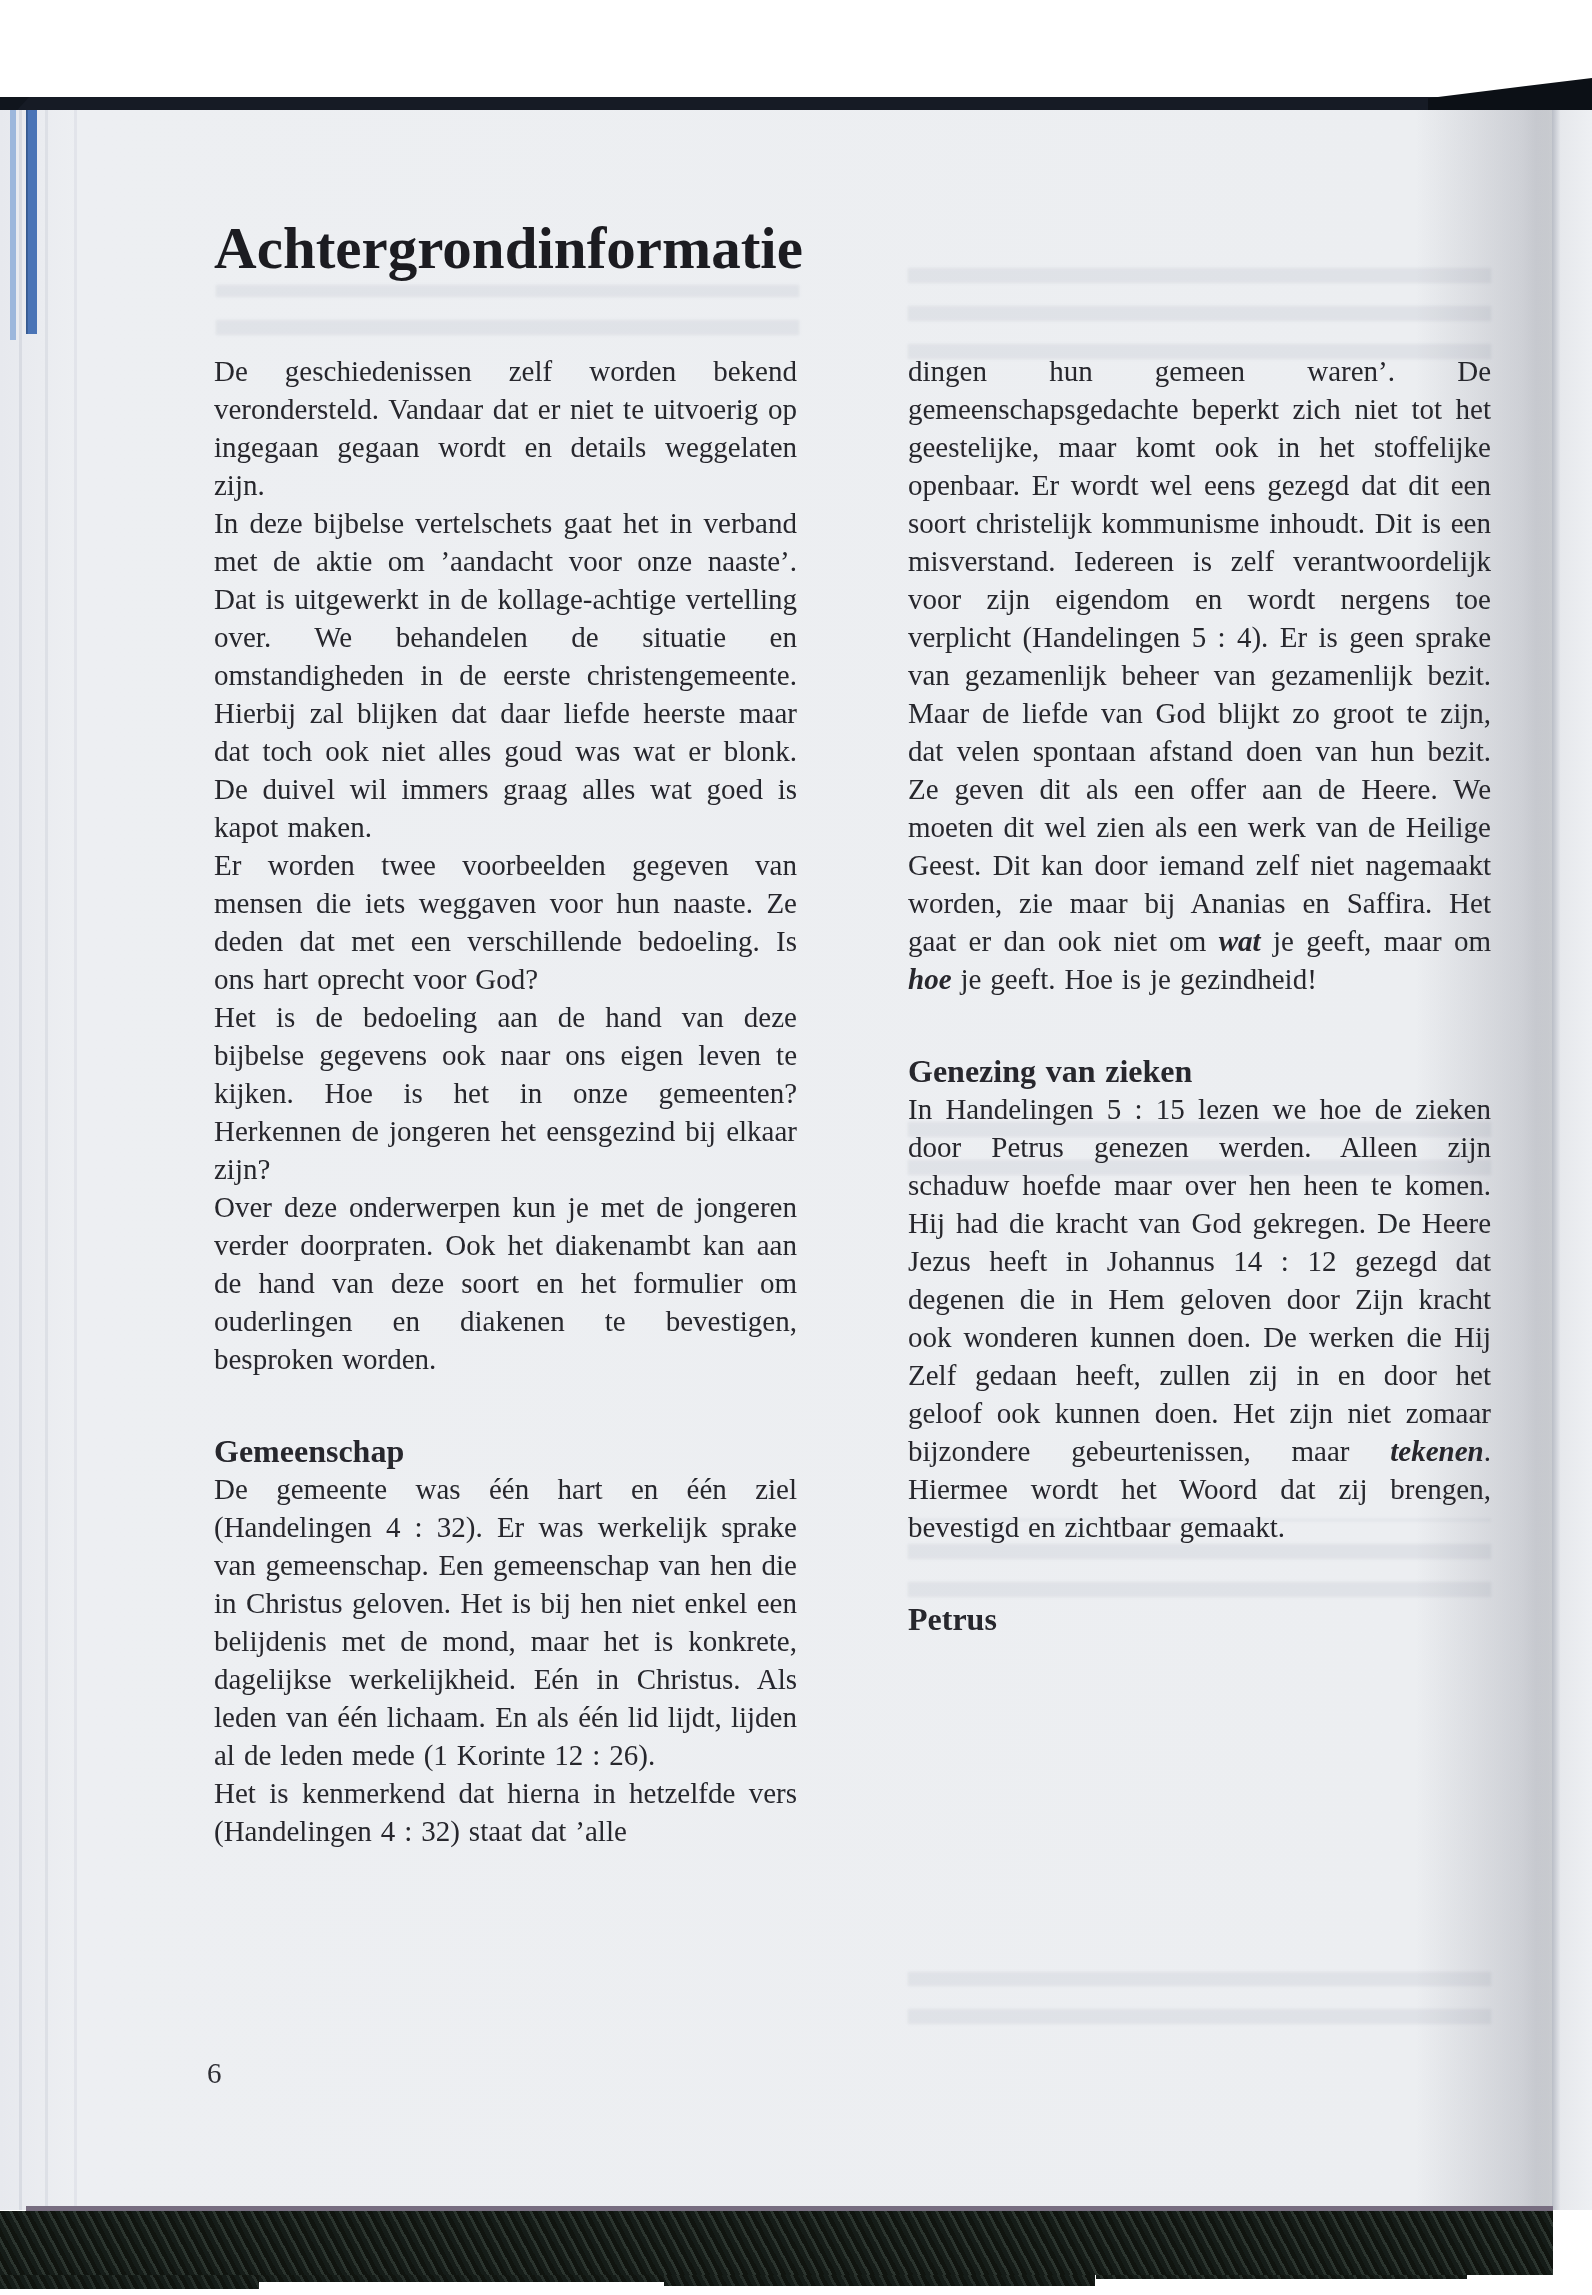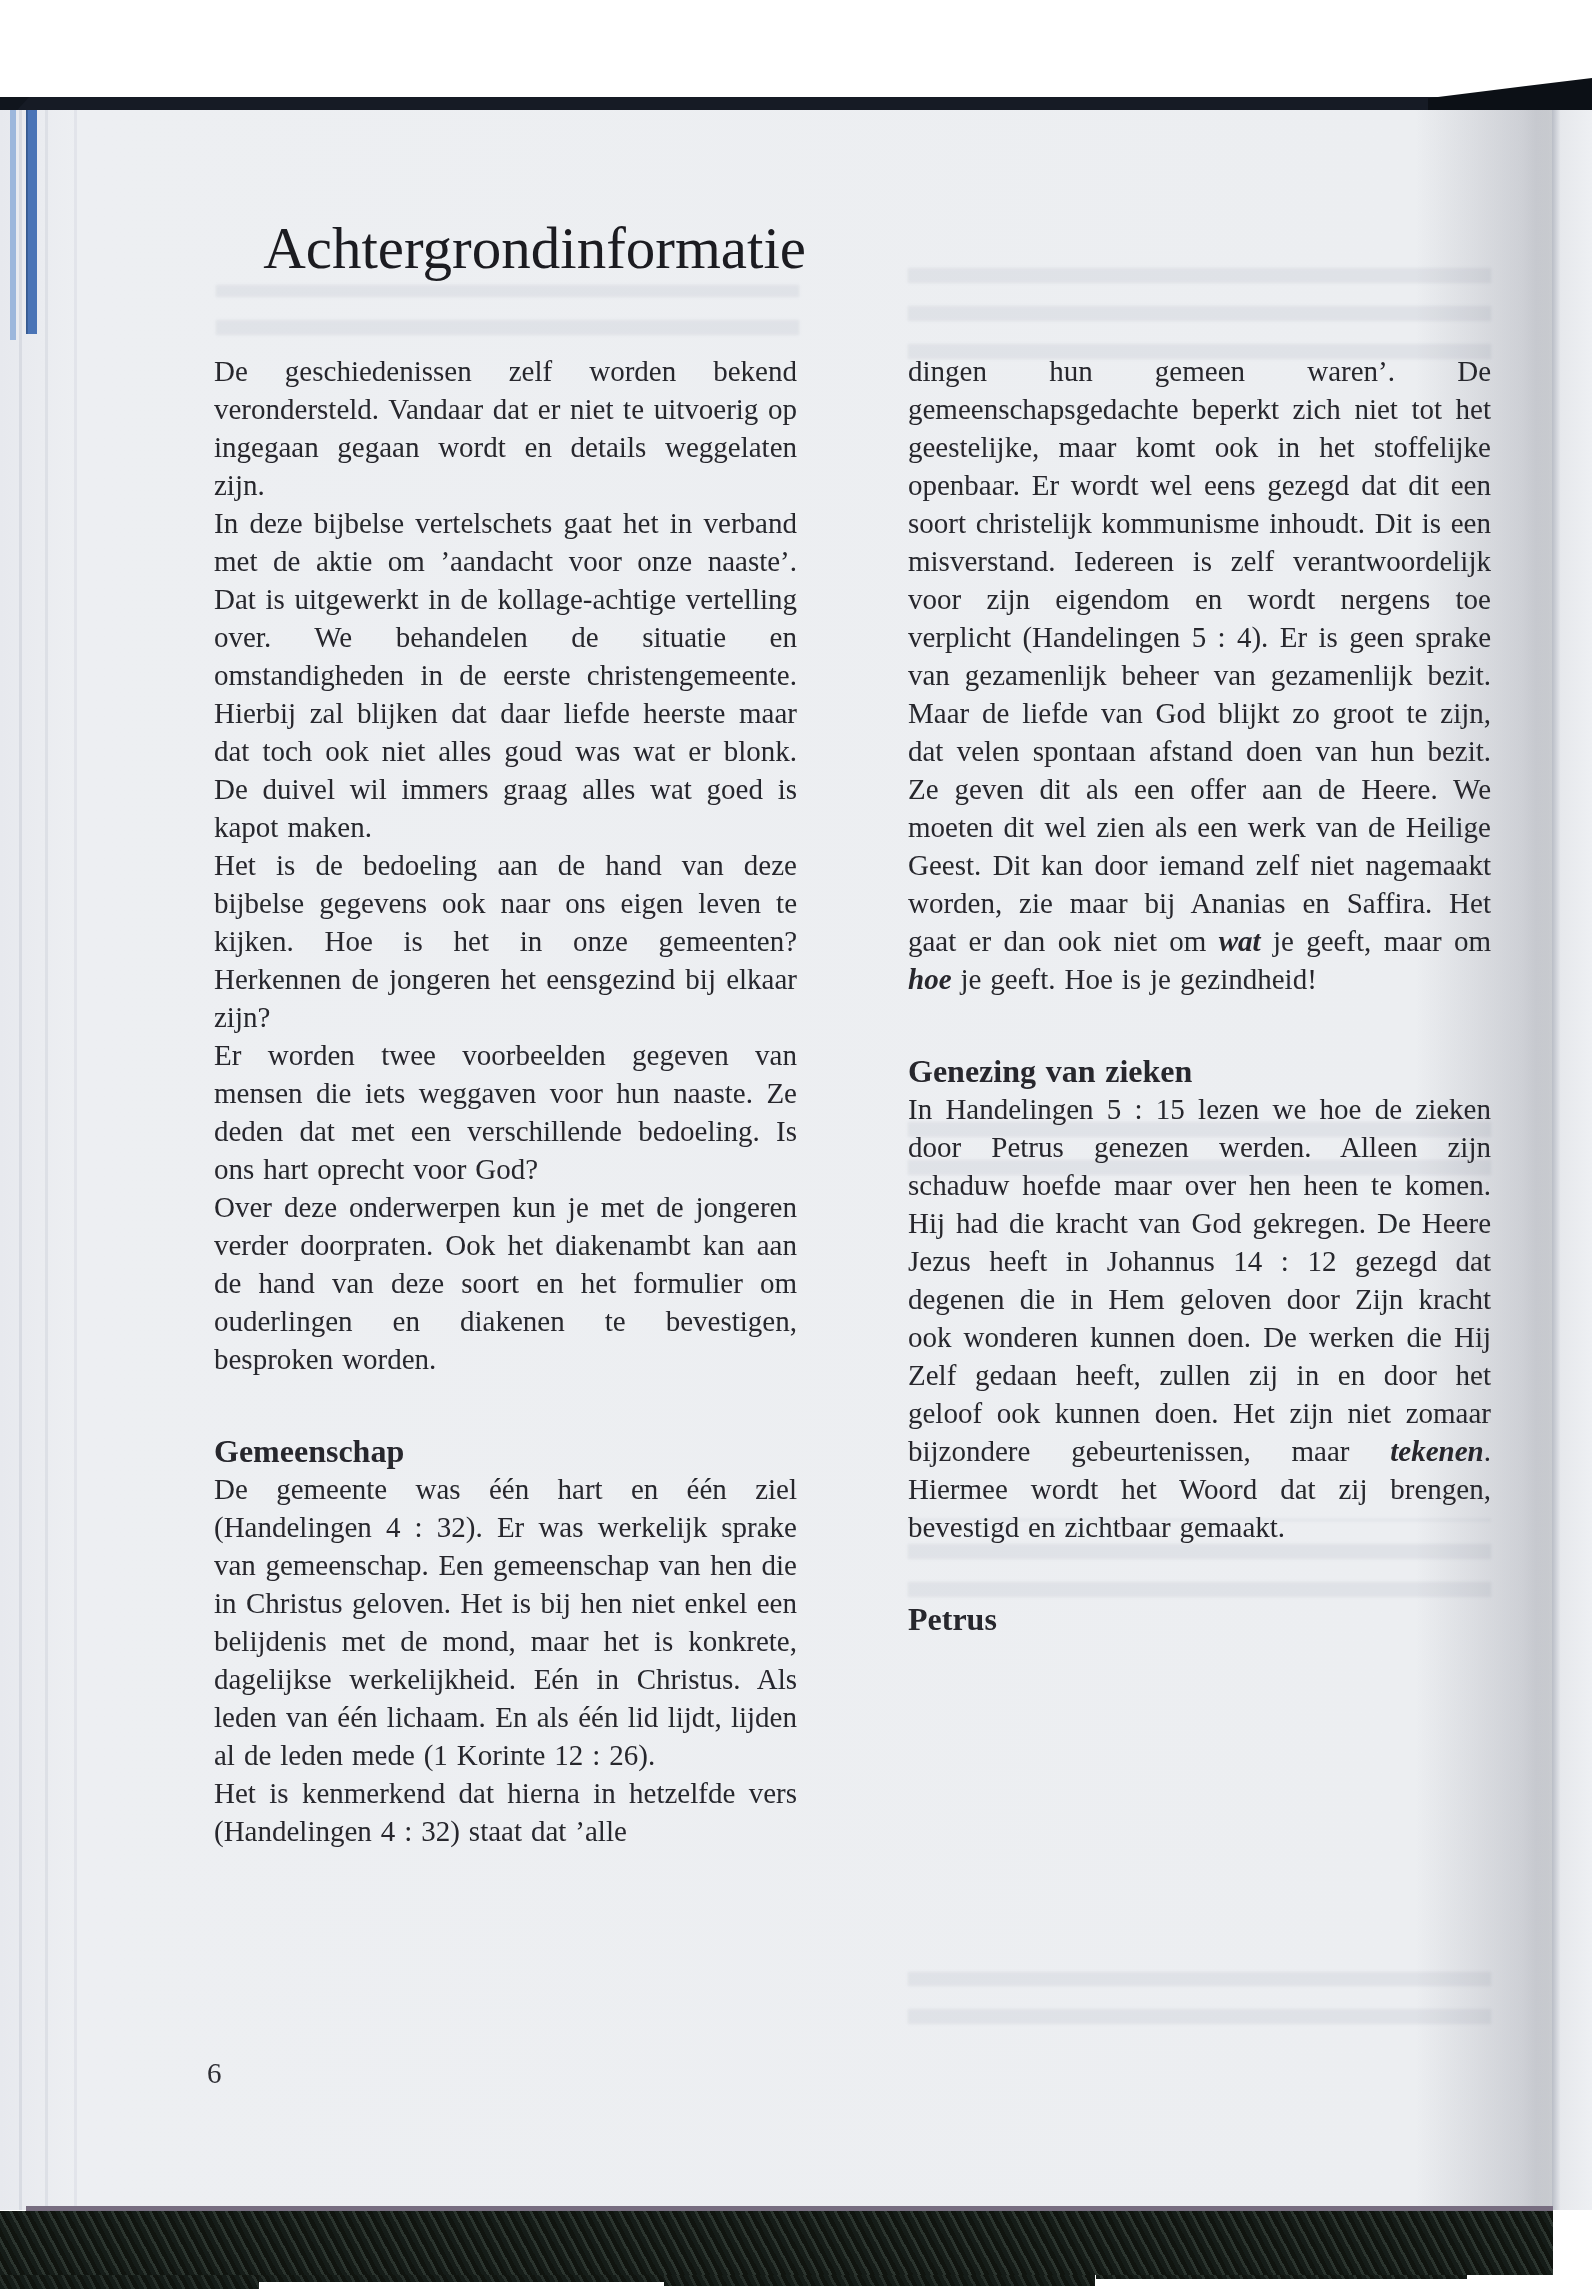--- a/index.html
+++ b/index.html
@@ -36,21 +36,21 @@
   .bottom-band{position:absolute;left:0;top:2211px;width:1553px;height:64px;
        background:repeating-linear-gradient(62deg,#151c18 0 4.3px,#2b342e 4.3px 7px,#10140f 7px 11.2px);}
   .band-step{position:absolute;background:repeating-linear-gradient(62deg,#151c18 0 4.3px,#262e29 4.3px 7px,#10140f 7px 11.2px);}
   .band-step.s1{left:0;top:2275px;width:259px;height:14px;}
   .band-step.s2{left:259px;top:2275px;width:406px;height:7px;}
   .band-step.s3{left:664px;top:2275px;width:431px;height:11.2px;}
   .band-step.s4{left:1096px;top:2275px;width:371px;height:4.3px;}
 
   
   .title{position:absolute;left:211px;top:214px;width:595px;margin:0;
-         text-align:right;font-size:59px;font-weight:400;color:#1c1c21;letter-spacing:0px;}
+         text-align:center;font-size:59px;font-weight:700;color:#1c1c21;letter-spacing:0px;}
   .col{position:absolute;top:352px;width:583px;color:#27272d;
        font-size:29px;line-height:38px;text-align:justify;word-spacing:1.7px;}
   .col-left{left:214px;}
   .col-right{left:908px;}
   .col p{margin:0;}
   .col h2{margin:54px 0 0 0;font-size:32px;line-height:38px;font-weight:700;text-align:left;}
   .it{font-style:italic;font-weight:bold;}
   .page-number{position:absolute;left:207px;top:2057px;font-size:29px;color:#2e2e34;}
 
   
@@ -86,22 +86,22 @@
   <div class="ghost g2"></div>
   <div class="ghost g3"></div>
   <div class="ghost g4"></div>
   <div class="ghost g5"></div>
 
   <h1 class="title">Achtergrondinformatie</h1>
 
   <div class="col col-left">
     <p>De geschiedenissen zelf worden bekend verondersteld. Vandaar dat er niet te uitvoerig op ingegaan gegaan wordt en details weggelaten zijn.</p>
     <p>In deze bijbelse vertelschets gaat het in verband met de aktie om ’aandacht voor onze naaste’. Dat is uitgewerkt in de kollage-achtige vertelling over. We behandelen de situatie en omstandigheden in de eerste christengemeente. Hierbij zal blijken dat daar liefde heerste maar dat toch ook niet alles goud was wat er blonk. De duivel wil immers graag alles wat goed is kapot maken.</p>
+    <p>Er worden twee voorbeelden gegeven van mensen die iets weggaven voor hun naaste. Ze deden dat met een verschillende bedoeling. Is ons hart oprecht voor God?</p>
     <p>Het is de bedoeling aan de hand van deze bijbelse gegevens ook naar ons eigen leven te kijken. Hoe is het in onze gemeenten? Herkennen de jongeren het eensgezind bij elkaar zijn?</p>
-    <p>Er worden twee voorbeelden gegeven van mensen die iets weggaven voor hun naaste. Ze deden dat met een verschillende bedoeling. Is ons hart oprecht voor God?</p>
     <p>Over deze onderwerpen kun je met de jongeren verder doorpraten. Ook het diakenambt kan aan de hand van deze soort en het formulier om ouderlingen en diakenen te bevestigen, besproken worden.</p>
     <h2>Gemeenschap</h2>
     <p>De gemeente was één hart en één ziel (Handelingen 4 : 32). Er was werkelijk sprake van gemeenschap. Een gemeenschap van hen die in Christus geloven. Het is bij hen niet enkel een belijdenis met de mond, maar het is konkrete, dagelijkse werkelijkheid. Eén in Christus. Als leden van één lichaam. En als één lid lijdt, lijden al de leden mede (1 Korinte 12 : 26).</p>
     <p>Het is kenmerkend dat hierna in hetzelfde vers (Handelingen 4 : 32) staat dat ’alle</p>
   </div>
 
   <div class="col col-right">
     <p><span>dingen hun gemeen waren’. De gemeenschapsgedachte beperkt zich niet tot het geestelijke, maar komt ook in het stoffelijke openbaar. Er wordt wel eens gezegd dat dit een soort christelijk kommunisme inhoudt. Dit is een misverstand. Iedereen is zelf verantwoordelijk voor zijn eigendom en wordt nergens toe verplicht (Handelingen 5 : 4). Er is geen sprake van gezamenlijk beheer van gezamenlijk bezit. Maar de liefde van God blijkt zo groot te zijn, dat velen spontaan afstand doen van hun bezit. Ze geven dit als een offer aan de Heere. We moeten dit wel zien als een werk van de Heilige Geest. Dit kan door iemand zelf niet nagemaakt worden, zie maar bij Ananias en Saffira. Het gaat er dan ook niet om </span><span class="it">wat</span><span> je geeft, maar om </span><span class="it">hoe</span><span> je geeft. Hoe is je gezindheid!</span></p>
     <h2>Genezing van zieken</h2>
     <p><span>In Handelingen 5 : 15 lezen we hoe de zieken door Petrus genezen werden. Alleen zijn schaduw hoefde maar over hen heen te komen. Hij had die kracht van God gekregen. De Heere Jezus heeft in Johannus 14 : 12 gezegd dat degenen die in Hem geloven door Zijn kracht ook wonderen kunnen doen. De werken die Hij Zelf gedaan heeft, zullen zij in en door het geloof ook kunnen doen. Het zijn niet zomaar bijzondere gebeurtenissen, maar </span><span class="it">tekenen</span><span>. Hiermee wordt het Woord dat zij brengen, bevestigd en zichtbaar gemaakt.</span></p>

